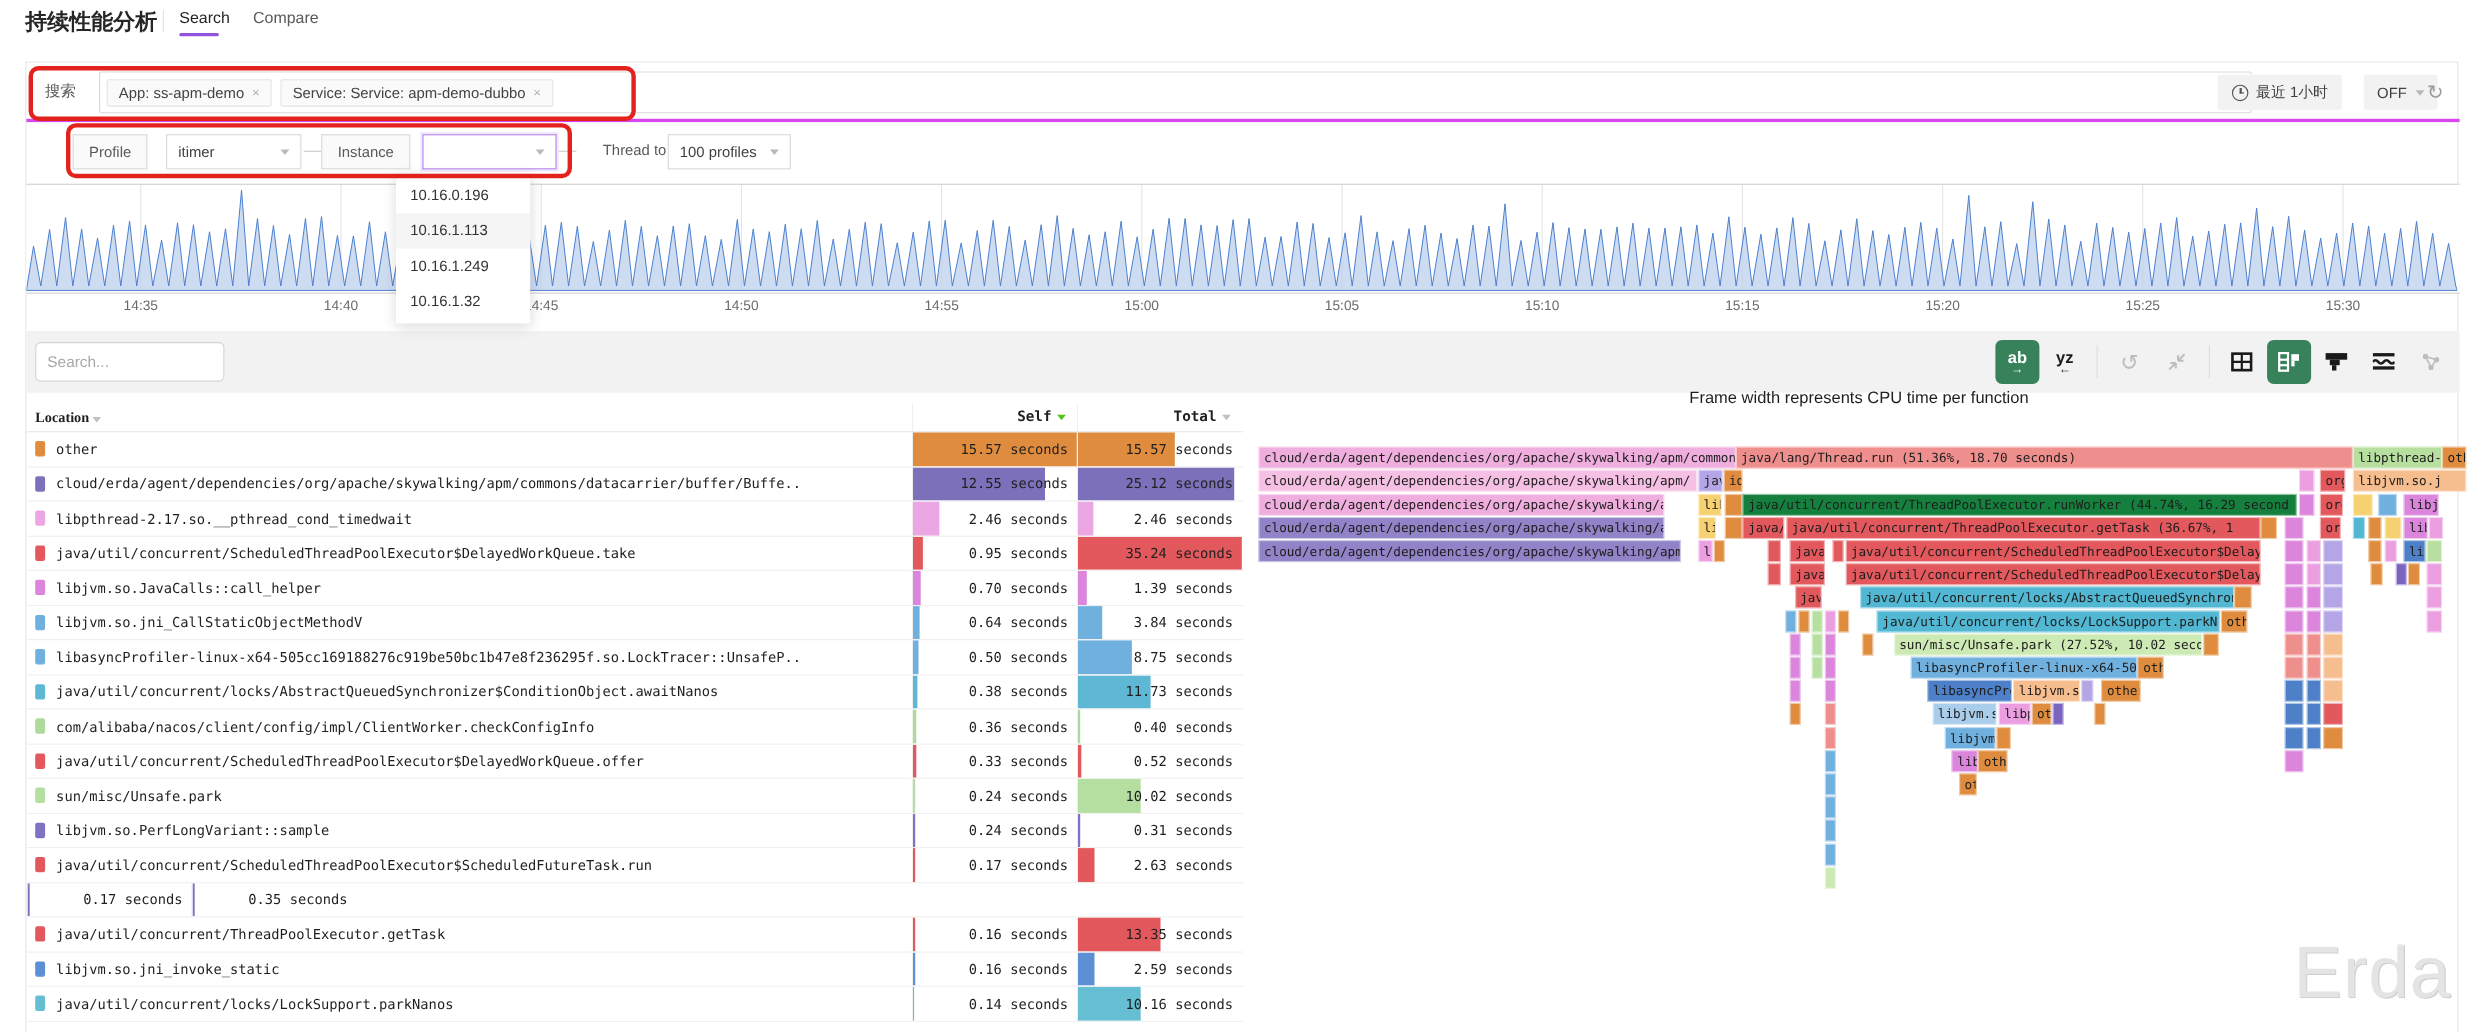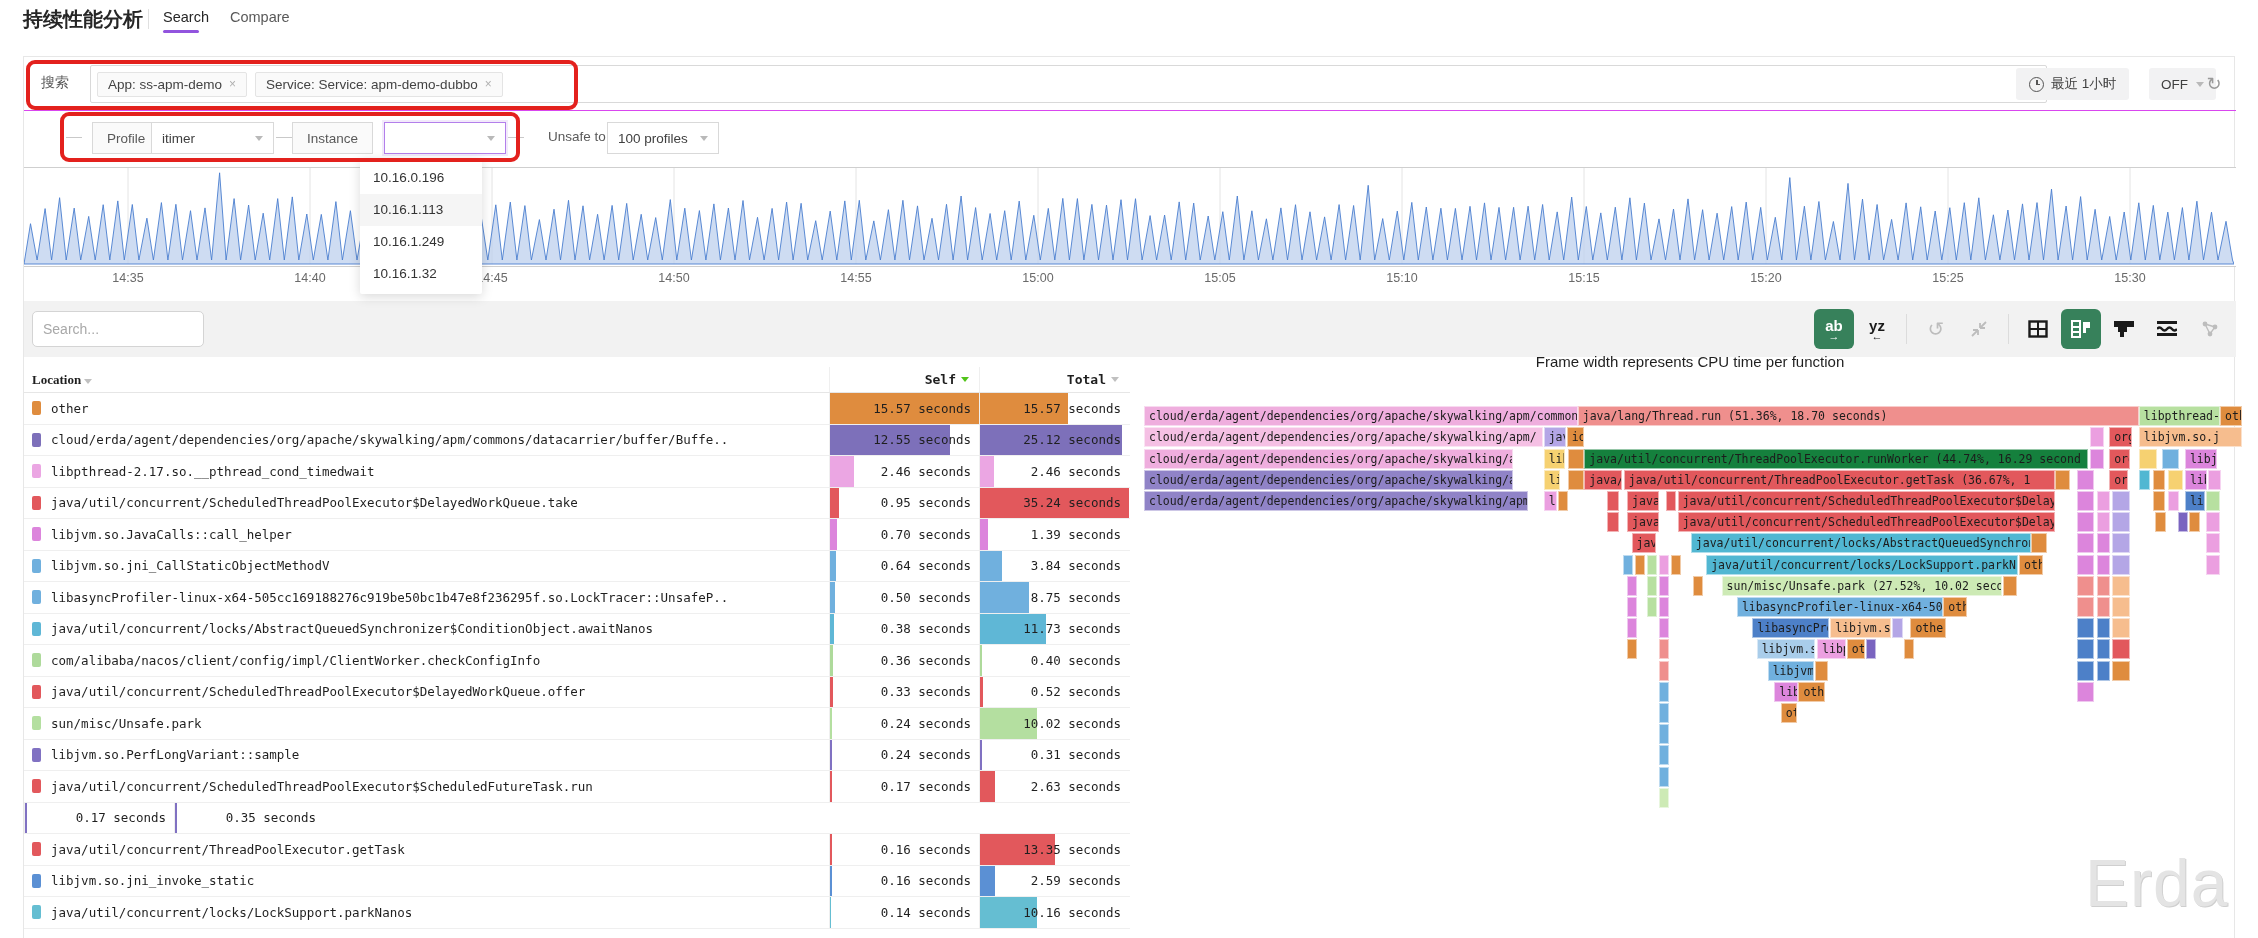--- a/index.html
+++ b/index.html
@@ -12,21 +12,21 @@
   .page-title { position:absolute; left:23px; top:6px; font-size:20px; font-weight:bold; color:#262626; }
   .tab-divider { position:absolute; left:148px; top:9px; width:1px; height:20px; background:#e0e0e0; }
   .tab { position:absolute; top:9px; font-size:14.5px; color:#595959; cursor:pointer; }
   .tab.active { color:#262626; }
   .tab-underline { position:absolute; left:163px; top:30px; width:36px; height:3px; background:#9254de; border-radius:2px; }
 
   
   .panel { position:absolute; left:23px; top:56px; width:2212px; height:882px; border:1px solid #e7e7e7; border-bottom:none; background:#fff; }
 
   
-  .search-row { position:absolute; left:0; top:0; width:2212px; height:54px; border-bottom:1px solid #d946ef; }
+  .search-row { position:absolute; left:0; top:0; width:2212px; height:54px; border-bottom:3px solid #d946ef; }
   .search-label { position:absolute; left:17px; top:17px; font-size:14px; color:#595959; }
   .tags-input { position:absolute; left:66px; top:8px; width:1957px; height:38px; border:1px solid #d9d9d9; border-radius:2px; background:#fff; display:flex; align-items:center; padding:0 6px; gap:8px; }
   .tag { display:flex; align-items:center; gap:7px; background:#fafafa; border:1px solid #e4e4e4; border-radius:2px; padding:4px 10px; font-size:13.5px; color:#434343; white-space:nowrap; }
   .tag .x { color:#b0b0b0; font-size:12px; cursor:pointer; }
   .time-range { position:absolute; left:1992px; top:11px; height:32px; background:#f2f2f3; border-radius:3px; display:flex; align-items:center; padding:0 13px; gap:7px; font-size:13.5px; color:#404040; cursor:pointer; }
   .clock { width:15px; height:15px; border:1.6px solid #555; border-radius:50%; position:relative; }
   .clock:before { content:""; position:absolute; left:6px; top:2px; width:1.6px; height:5px; background:#555; }
   .clock:after { content:""; position:absolute; left:6px; top:6px; width:4px; height:1.6px; background:#555; }
   .off-select { position:absolute; left:2125px; top:11px; height:32px; background:#f2f2f3; border-radius:3px; display:flex; align-items:center; padding:0 12px; gap:8px; font-size:13.5px; color:#404040; cursor:pointer; }
   .caret-down { width:0; height:0; border-left:4.5px solid transparent; border-right:4.5px solid transparent; border-top:5.5px solid #b9b9b9; display:inline-block; }
@@ -120,33 +120,33 @@
       </div>
       <div class="off-select">
         <span>OFF</span>
         <span class="caret-down"></span>
       </div>
       <div class="refresh-btn">↻</div>
     </div>
 
     <div class="filter-row">
       <div class="chain-dash" style="left:42px;width:16px"></div>
-      <div class="f-label" style="left:68px">Profile</div>
+      <div class="f-label" style="left:42px">Profile</div>
       <div class="f-select" style="left:127px;width:123px">
         <span>itimer</span>
         <span class="caret-down"></span>
       </div>
       <div class="chain-dash" style="left:252px;width:16px"></div>
       <div class="f-label" style="left:268px">Instance</div>
       <div class="f-select focused" style="left:360px;width:122px">
         <span></span>
         <span class="caret-down"></span>
       </div>
       <div class="chain-dash" style="left:484px;width:16px"></div>
-      <div class="plain-label" style="left:524px">Unsafe to</div>
+      <div class="plain-label" style="left:524px">Thread to</div>
       <div class="f-select" style="left:583px;width:112px">
         <span>100 profiles</span>
         <span class="caret-down"></span>
       </div>
     </div>
 
     <div class="chart-box">
       <svg id="wave" width="2210" height="98">
           <line x1="104" y1="0" x2="104" y2="96" stroke="#e4e4e4" stroke-width="1"></line>
           <line x1="286" y1="0" x2="286" y2="96" stroke="#e4e4e4" stroke-width="1"></line>

